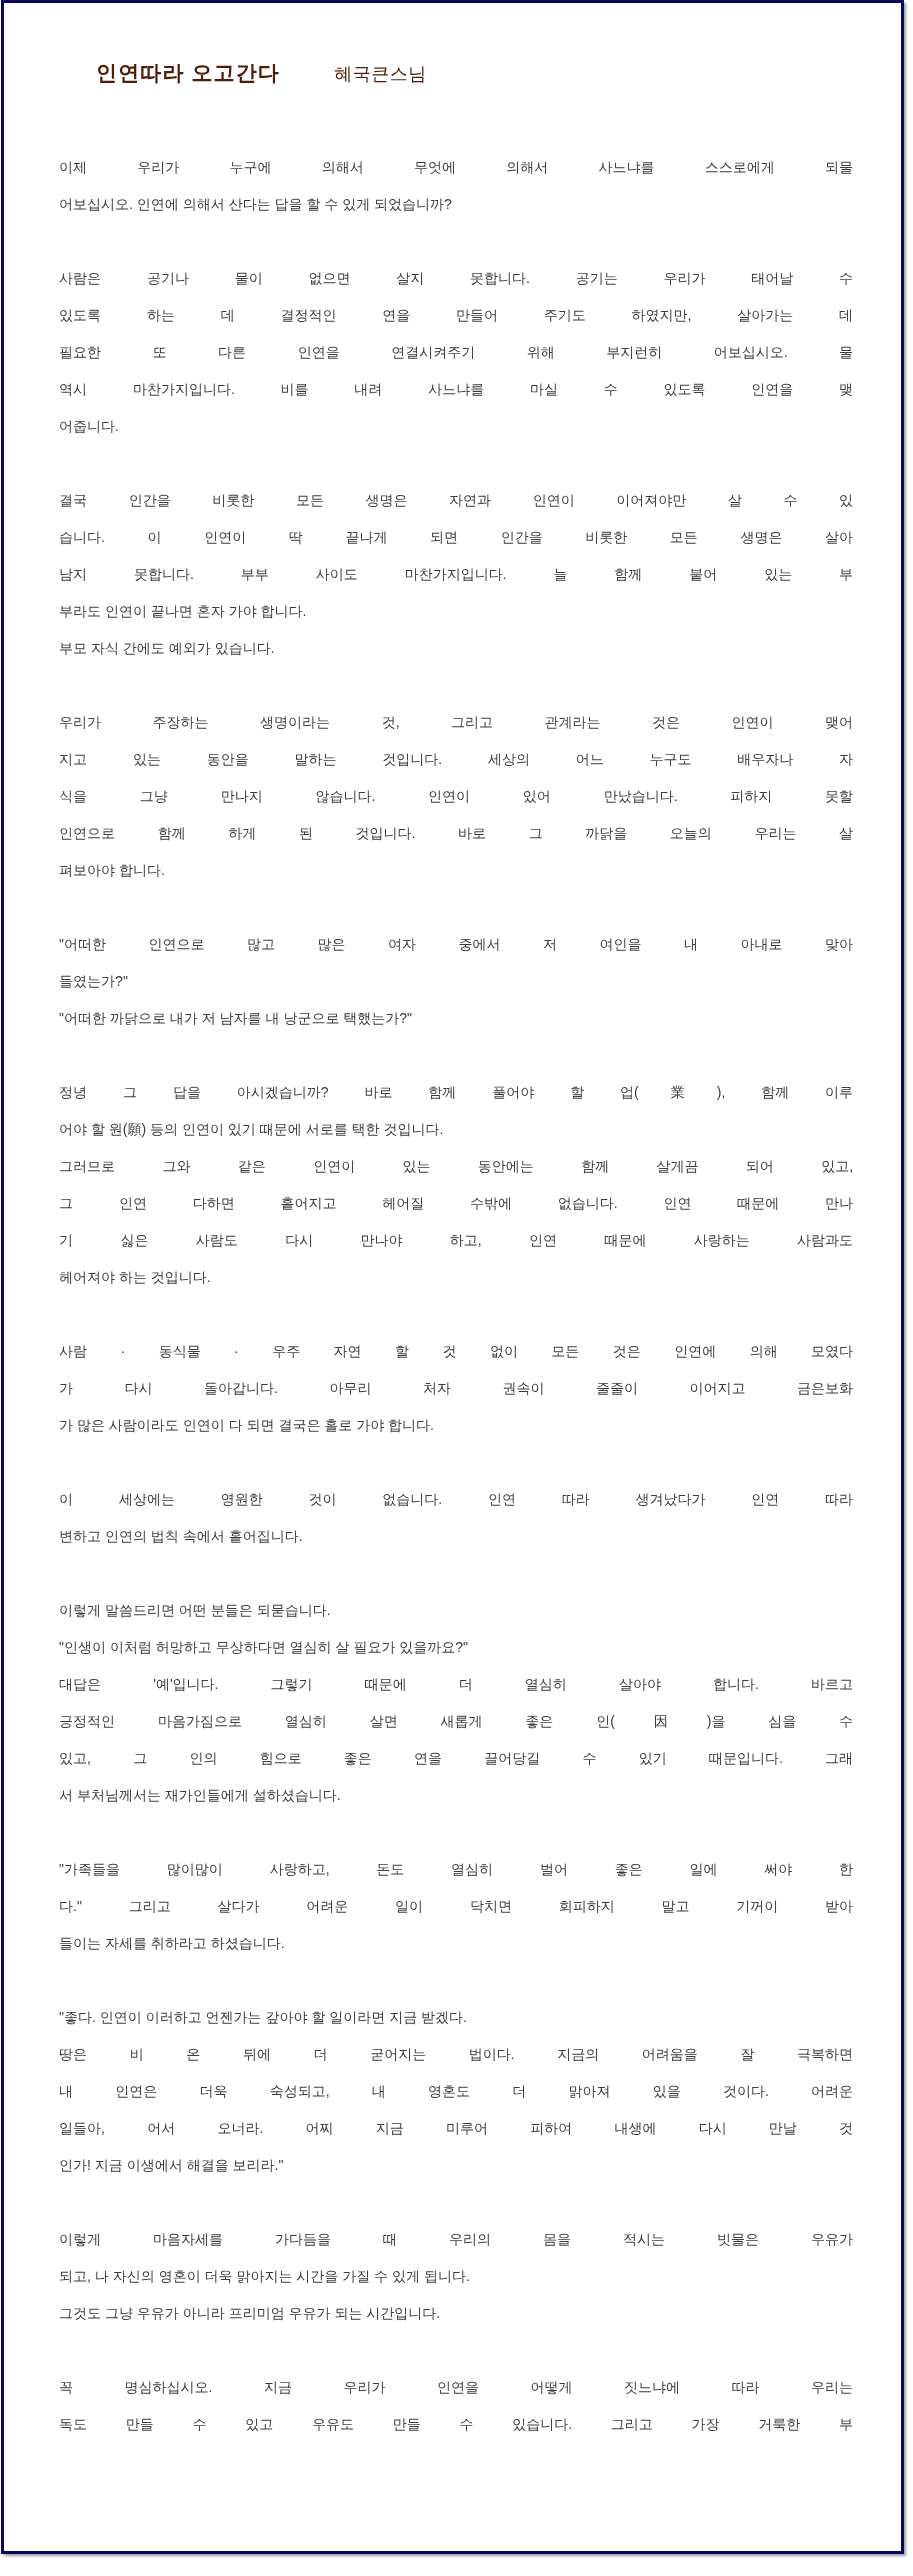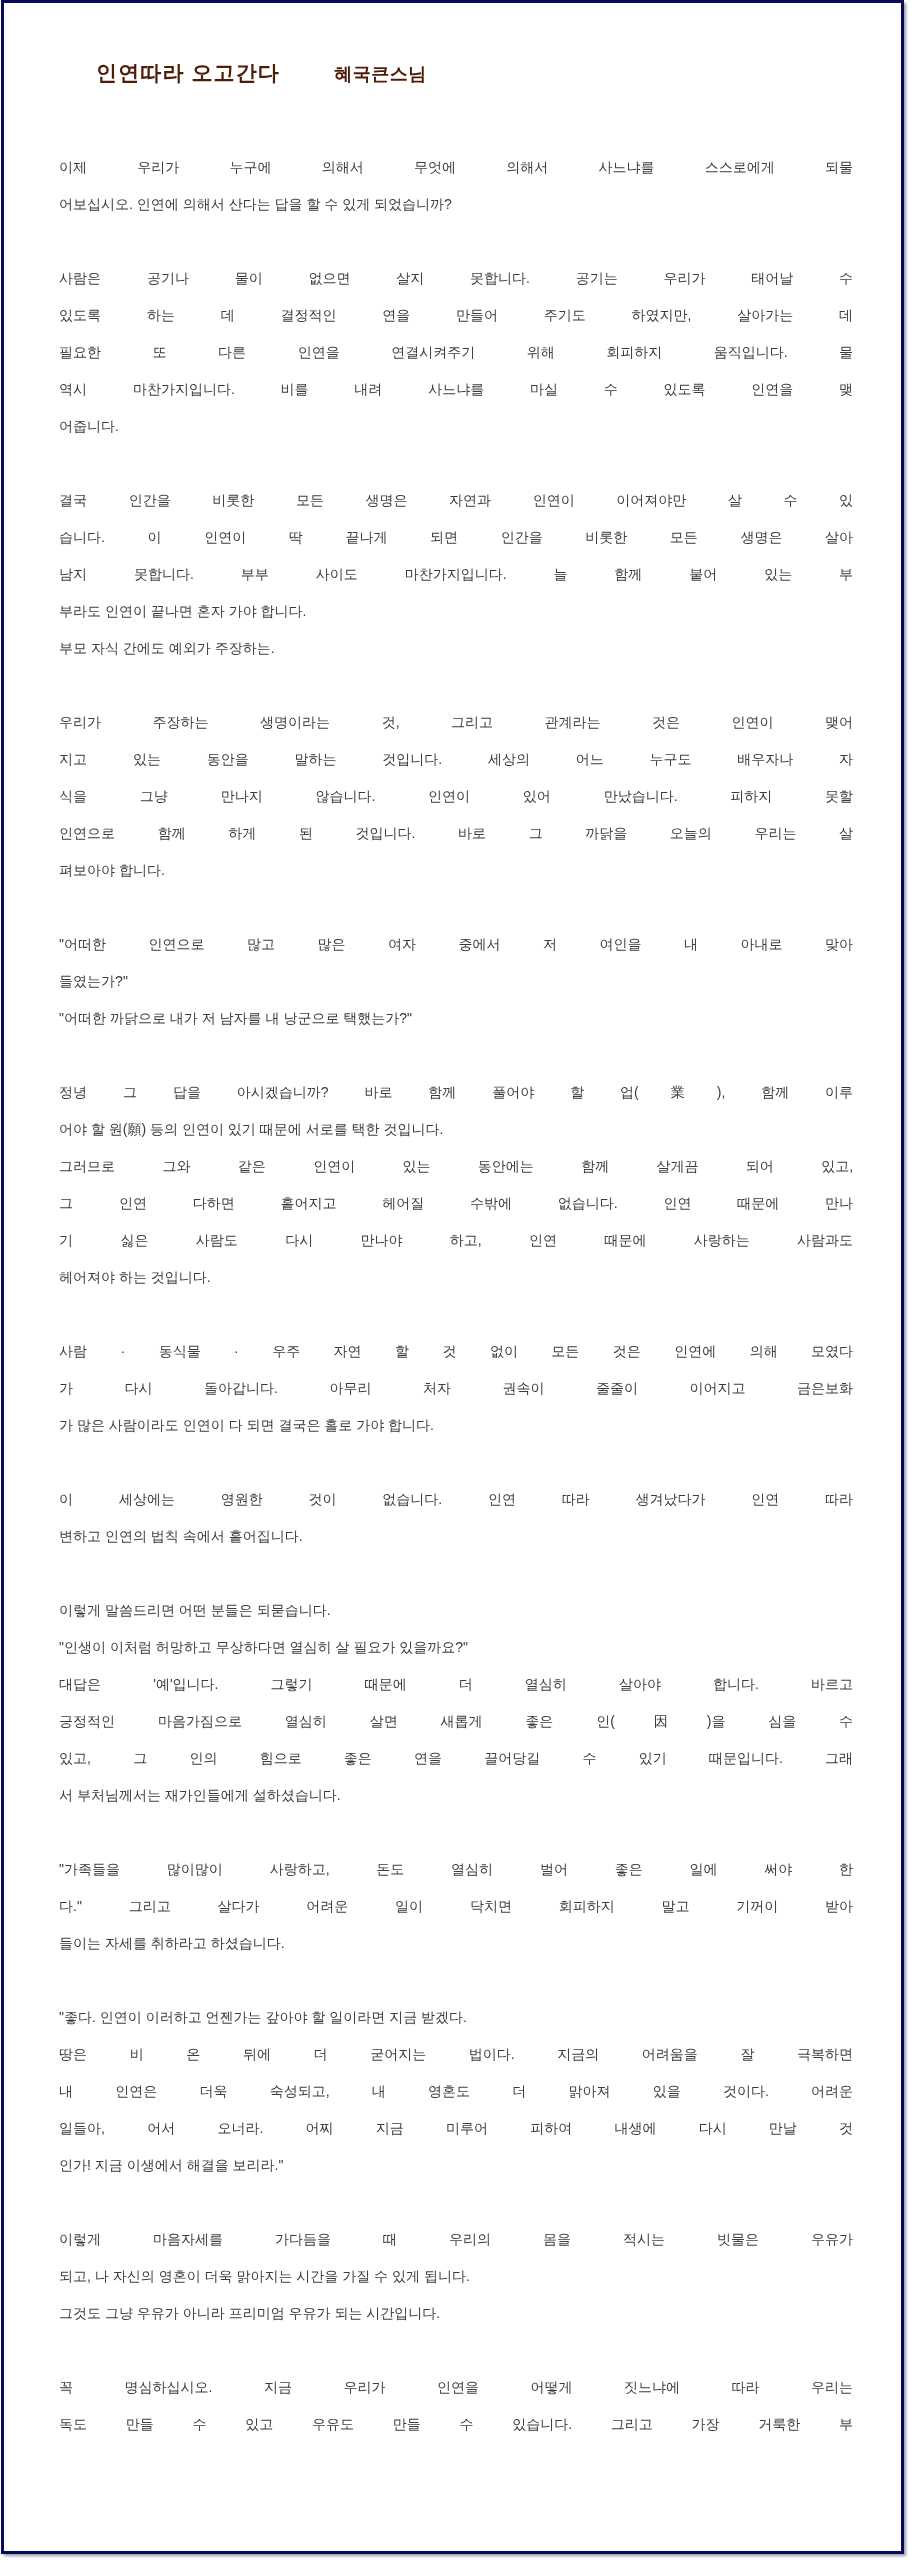--- a/index.html
+++ b/index.html
@@ -31,21 +31,21 @@
     white-space: nowrap;
   }
   .doc-title {
     font-size: 21px;
     font-weight: bold;
     color: #4f1c08;
     letter-spacing: 1.1px;
   }
   .doc-author {
     font-size: 18px;
-    font-weight: bold;
+    font-weight: normal;
     color: #4f1c08;
     margin-left: 52px;
     letter-spacing: 0.5px;
     margin-top: 24px;
   }
   .body-text {
     margin-top: 58px;
     font-size: 14px;
     line-height: 37px;
     color: #3b3b3b;
@@ -76,30 +76,30 @@
         <span class="doc-author">혜국큰스님</span>
       </div>
       <div class="body-text">
           <div class="para">
             <div class="line">이제 우리가 누구에 의해서 무엇에 의해서 사느냐를 스스로에게 되물</div>
             <div class="line seg-end">어보십시오. 인연에 의해서 산다는 답을 할 수 있게 되었습니까?</div>
           </div>
           <div class="para">
             <div class="line">사람은 공기나 물이 없으면 살지 못합니다. 공기는 우리가 태어날 수</div>
             <div class="line">있도록 하는 데 결정적인 연을 만들어 주기도 하였지만, 살아가는 데</div>
-            <div class="line">필요한 또 다른 인연을 연결시켜주기 위해 회피하지 움직입니다. 물</div>
+            <div class="line">필요한 또 다른 인연을 연결시켜주기 위해 부지런히 어보십시오. 물</div>
             <div class="line">역시 마찬가지입니다. 비를 내려 사느냐를 마실 수 있도록 인연을 맺</div>
             <div class="line seg-end">어줍니다.</div>
           </div>
           <div class="para">
             <div class="line">결국 인간을 비롯한 모든 생명은 자연과 인연이 이어져야만 살 수 있</div>
             <div class="line">습니다. 이 인연이 딱 끝나게 되면 인간을 비롯한 모든 생명은 살아</div>
             <div class="line">남지 못합니다. 부부 사이도 마찬가지입니다. 늘 함께 붙어 있는 부</div>
             <div class="line seg-end">부라도 인연이 끝나면 혼자 가야 합니다.</div>
-            <div class="line seg-end">부모 자식 간에도 예외가 주장하는.</div>
+            <div class="line seg-end">부모 자식 간에도 예외가 있습니다.</div>
           </div>
           <div class="para">
             <div class="line">우리가 주장하는 생명이라는 것, 그리고 관계라는 것은 인연이 맺어</div>
             <div class="line">지고 있는 동안을 말하는 것입니다. 세상의 어느 누구도 배우자나 자</div>
             <div class="line">식을 그냥 만나지 않습니다. 인연이 있어 만났습니다. 피하지 못할</div>
             <div class="line">인연으로 함께 하게 된 것입니다. 바로 그 까닭을 오늘의 우리는 살</div>
             <div class="line seg-end">펴보아야 합니다.</div>
           </div>
           <div class="para">
             <div class="line">"어떠한 인연으로 많고 많은 여자 중에서 저 여인을 내 아내로 맞아</div>

